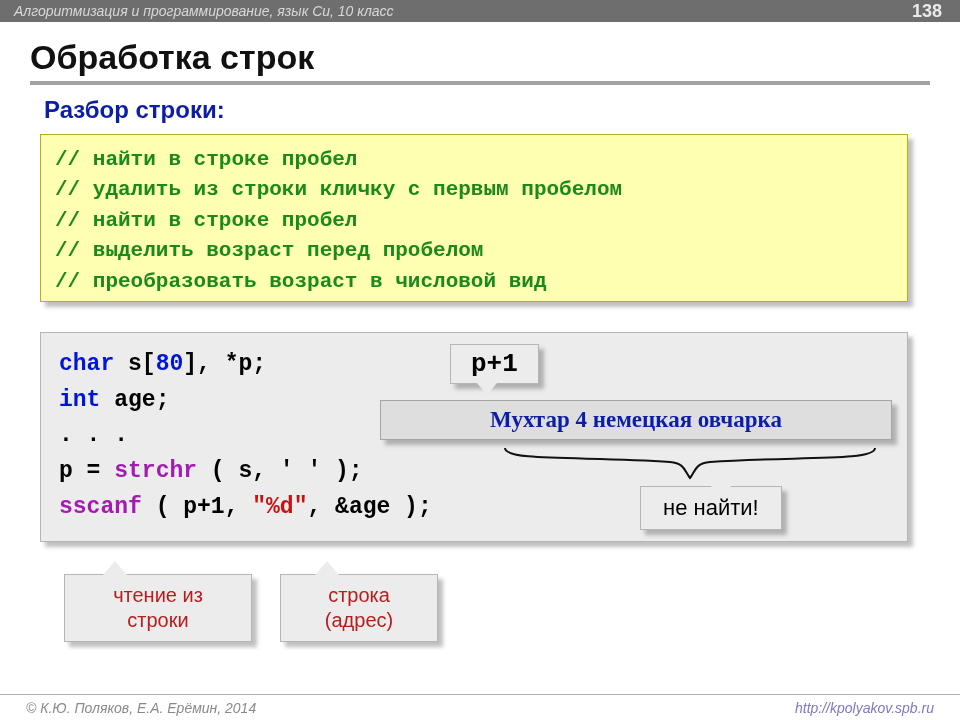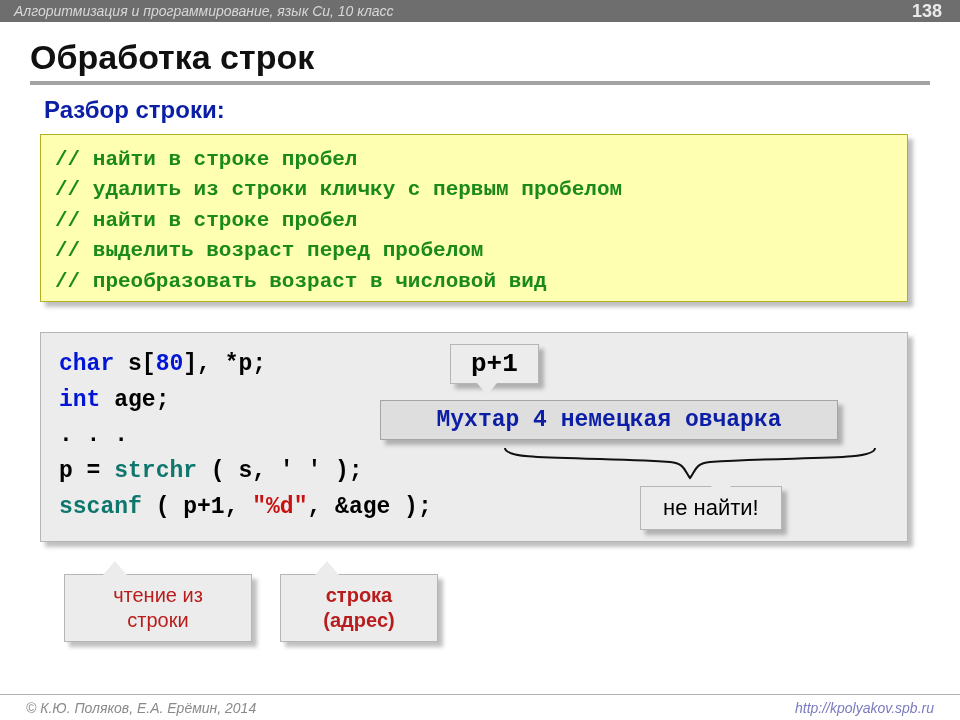--- a/index.html
+++ b/index.html
@@ -96,21 +96,21 @@
     padding: 14px 18px;
     box-sizing: border-box;
     font-family: "Courier New", monospace;
     font-weight: bold;
     font-size: 23px;
     line-height: 1.55;
     color: #000;
   }
   .codebox .kw { color: #0015d6; margin-top: 44px; }
   .codebox .num { color: #0015d6; }
-  .codebox .fn { color: #0f766e; }
+  .codebox .fn { color: #a21caf; }
   .codebox .str { color: #c71212; }
   .codebox .line { white-space: pre; }
 
   
   .callout {
     position: absolute;
     background: #ececec;
     border: 1px solid #b5b5b5;
     box-shadow: 5px 5px 4px rgba(0,0,0,.25);
     padding: 8px 18px;
@@ -123,21 +123,21 @@
     position: absolute;
     width: 0; height: 0;
   }
   .c-read { top: 574px; left: 64px; width: 150px; }
   .c-read .tail {
     top: -14px; left: 38px;
     border-left: 12px solid transparent;
     border-right: 12px solid transparent;
     border-bottom: 14px solid #ececec;
   }
-  .c-addr { top: 574px; left: 280px; width: 120px; font-weight: bold; }
+  .c-addr { top: 574px; left: 280px; width: 120px; }
   .c-addr .tail {
     top: -14px; left: 34px;
     border-left: 12px solid transparent;
     border-right: 12px solid transparent;
     border-bottom: 14px solid #ececec;
   }
   
   .c-pp1 {
     position: absolute;
     top: 344px;
@@ -157,26 +157,26 @@
     width: 0; height: 0;
     border-left: 10px solid transparent;
     border-right: 10px solid transparent;
     border-top: 12px solid #ececec;
   }
   
   .examplebox {
     position: absolute;
     top: 400px;
     left: 380px;
-    width: 458px;
+    width: 512px;
     background: #dedede;
     border: 1px solid #a5a5a5;
     box-shadow: 5px 5px 4px rgba(0,0,0,.25);
     padding: 6px 12px;
-    font-family: Liberation Mono, monospace;
+    font-family: Liberation Serif, serif;
     font-weight: bold;
     font-size: 23px;
     color: #0c1ea6;
     text-align: center;
     box-sizing: border-box;
   }
   
   .c-noaff {
     position: absolute;
     top: 486px;

